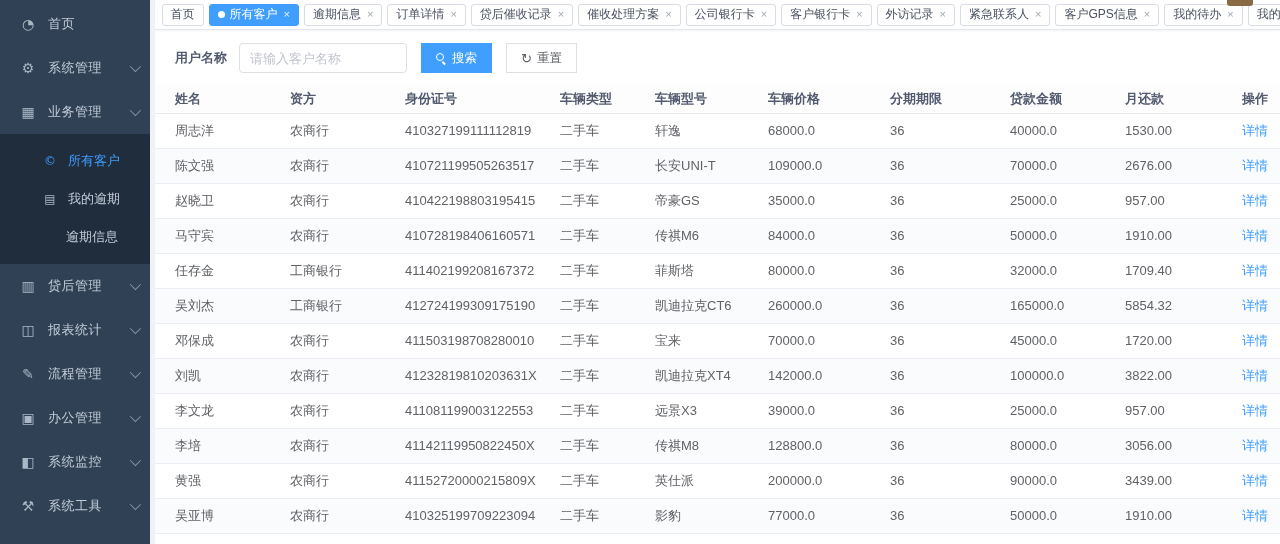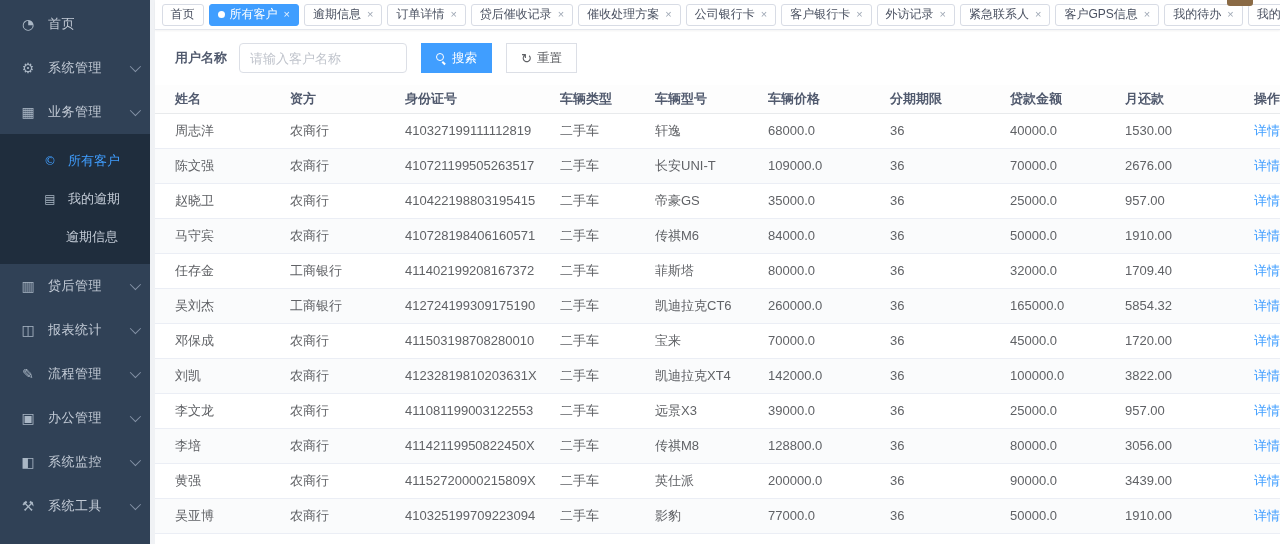--- a/index.html
+++ b/index.html
@@ -71,21 +71,21 @@
   .icon-refresh { font-size:13px; line-height:1; font-family:"DejaVu Sans",sans-serif; }
 
   
   .tablewrap { height:457px; overflow:hidden; }
   table { width:1125px; border-collapse:collapse; table-layout:fixed; }
   th { height:28px; font-size:13px; color:#515a6e; font-weight:bold; text-align:left;
     background:#fdfdfd; border-bottom:1px solid #e8eaec; padding:0; }
   td { height:35px; font-size:13px; color:#606266; text-align:left;
     border-bottom:1px solid #ebeef5; padding:0; }
   th:first-child, td:first-child { padding-left:20px; }
-  th:last-child, td:last-child { text-align:right; padding-right:0; }
+  th:last-child, td:last-child { text-align:right; padding-right:12px; }
   tr.zebra td { background:#fafbfc; }
   .detail-link { color:#409eff; cursor:pointer;text-align:center; }
 </style>
 </head>
 <body>
 
 <div class="sidebar" id="sidebar-root">
   <div>
     <div class="s-item">
       <span class="micon">◔</span>

